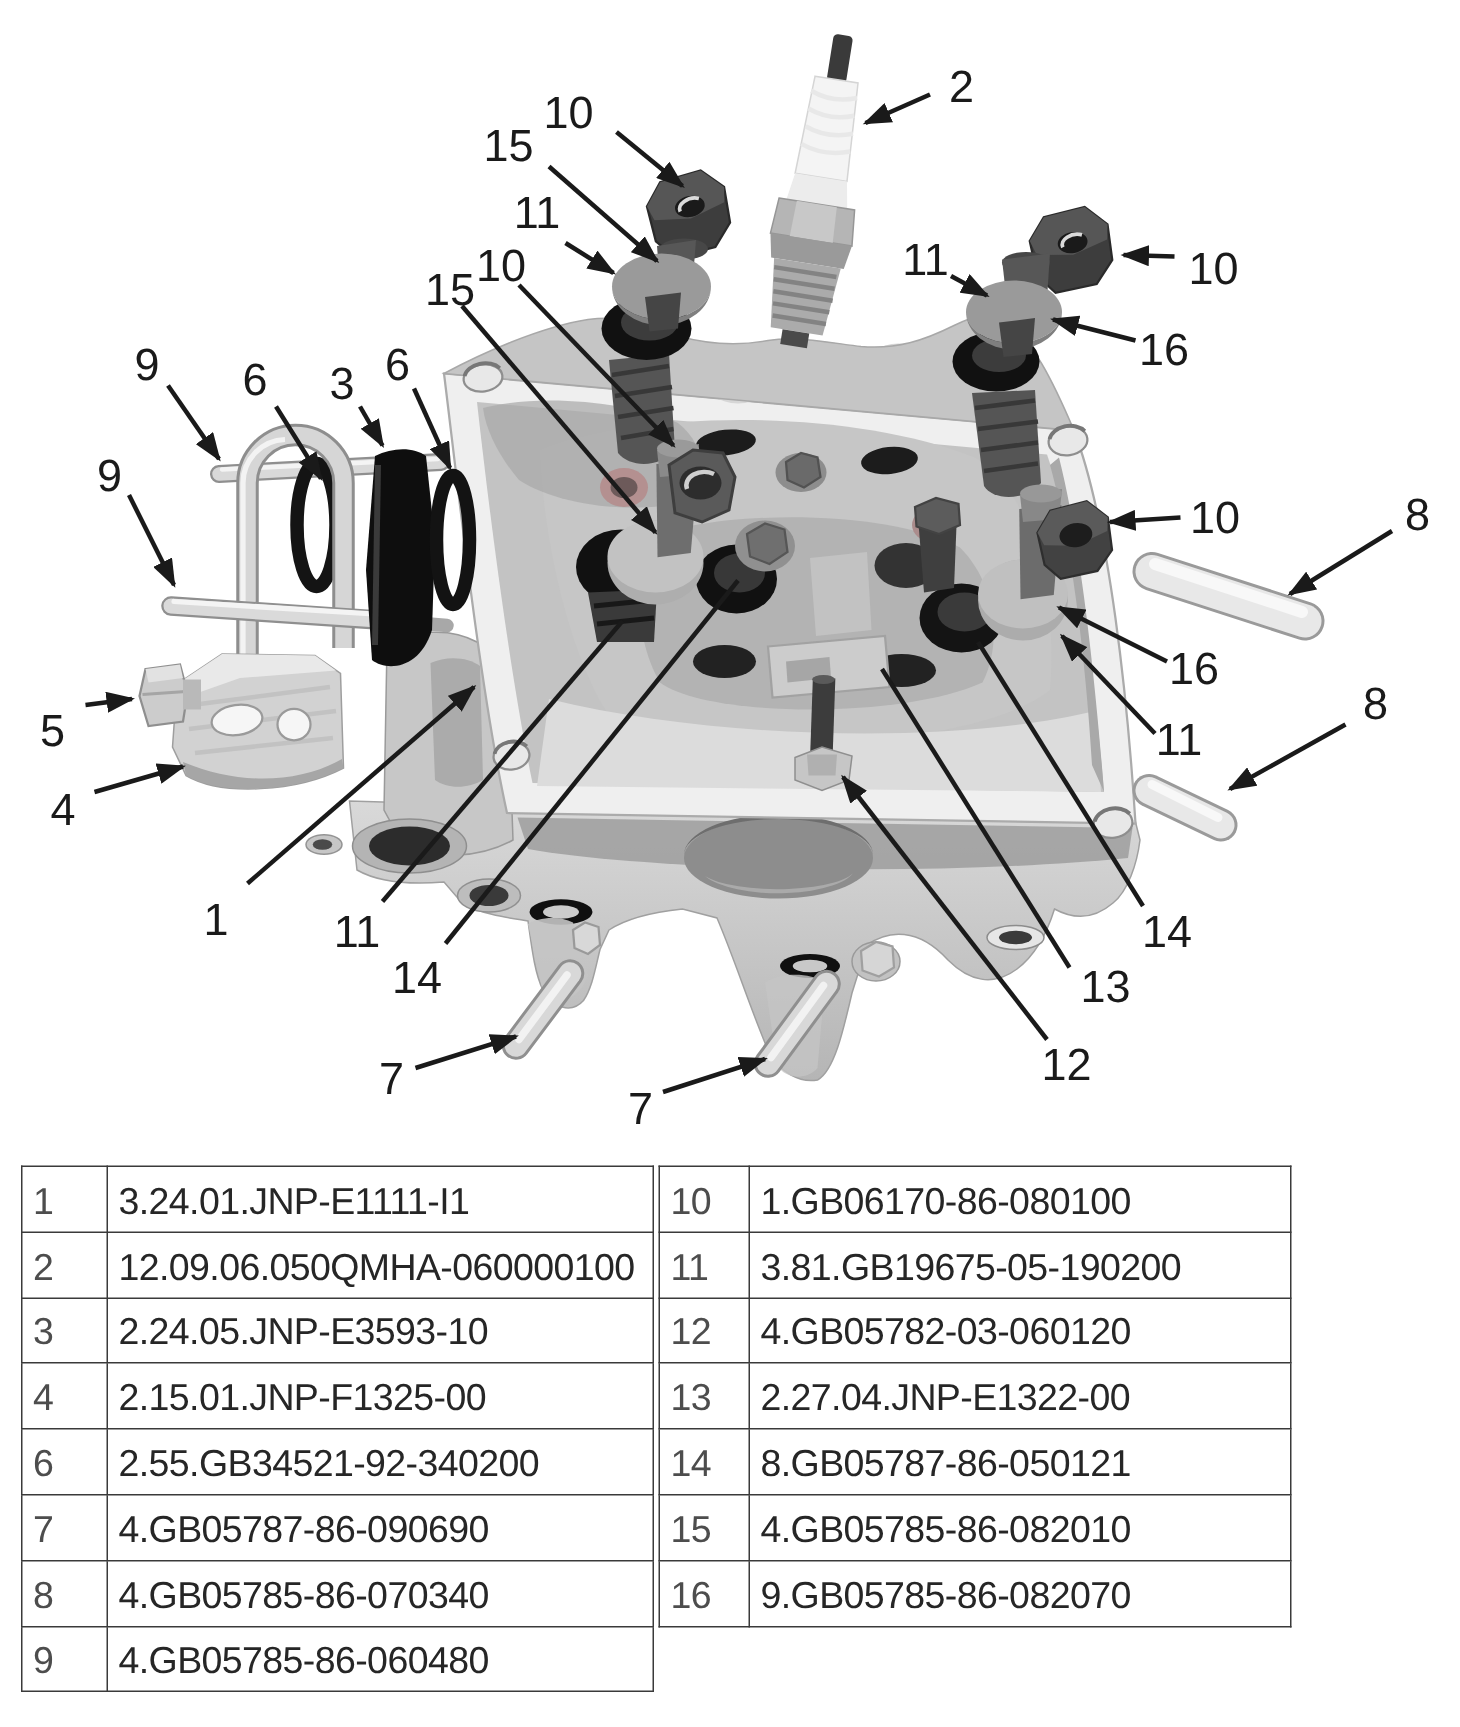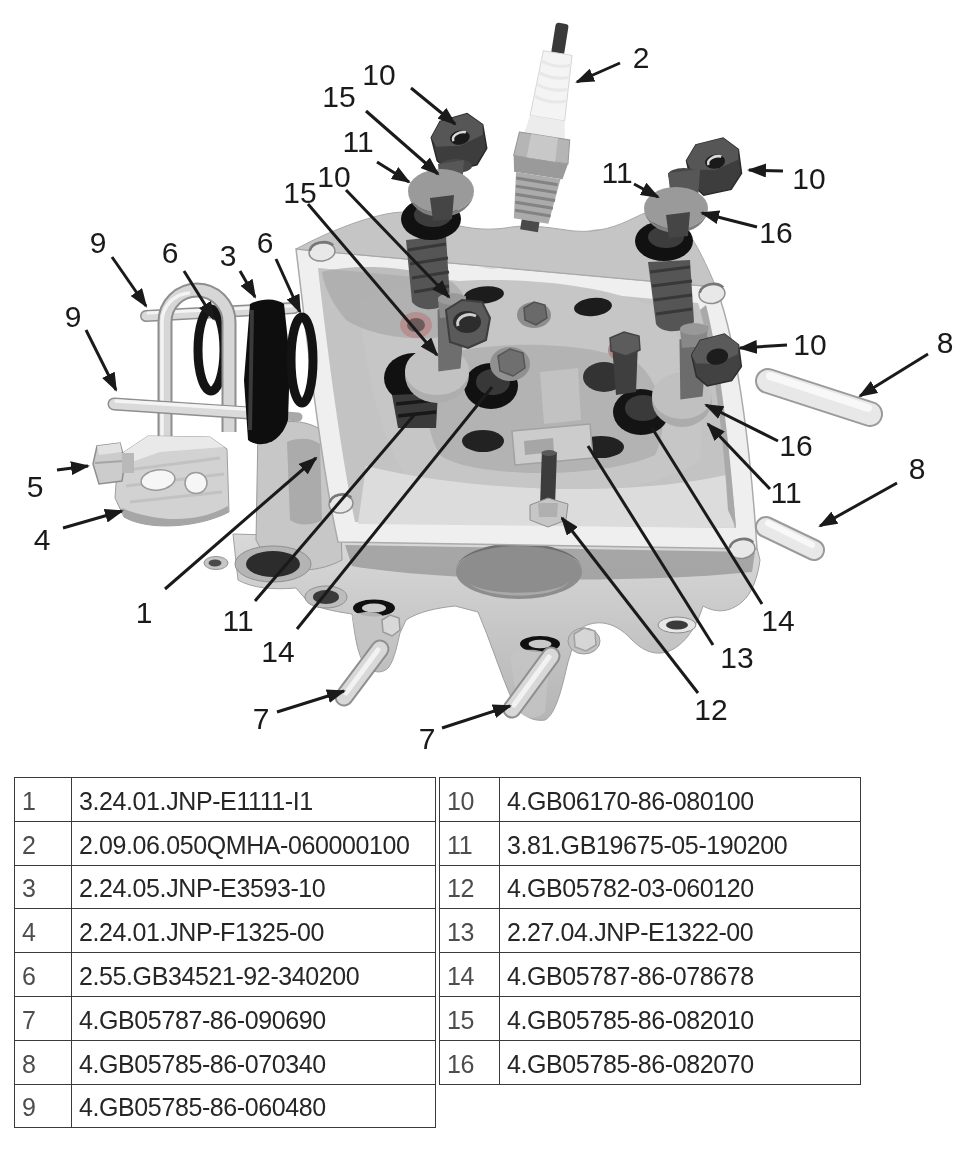--- a/index.html
+++ b/index.html
@@ -338,29 +338,29 @@
         <col style="width:57px">
         <col style="width:364px">
       </colgroup>
 <tbody>
         <tr>
           <td class="n">1</td>
           <td>3.24.01.JNP-E1111-I1</td>
         </tr>
 <tr>
           <td class="n">2</td>
-          <td>2.09.06.050QMHA-060000100</td>
+          <td>12.09.06.050QMHA-060000100</td>
         </tr>
 <tr>
           <td class="n">3</td>
           <td>2.24.05.JNP-E3593-10</td>
         </tr>
 <tr>
           <td class="n">4</td>
-          <td>2.24.01.JNP-F1325-00</td>
+          <td>2.15.01.JNP-F1325-00</td>
         </tr>
 <tr>
           <td class="n">6</td>
           <td>2.55.GB34521-92-340200</td>
         </tr>
 <tr>
           <td class="n">7</td>
           <td>4.GB05787-86-090690</td>
         </tr>
 <tr>
@@ -374,41 +374,41 @@
 </tbody>
     </table>
 <table id="t2" style="left:439px;top:777px;width:421px;">
 <colgroup>
         <col style="width:60px">
         <col style="width:361px">
       </colgroup>
 <tbody>
         <tr>
           <td class="n">10</td>
-          <td>4.GB06170-86-080100</td>
+          <td>1.GB06170-86-080100</td>
         </tr>
 <tr>
           <td class="n">11</td>
           <td>3.81.GB19675-05-190200</td>
         </tr>
 <tr>
           <td class="n">12</td>
           <td>4.GB05782-03-060120</td>
         </tr>
 <tr>
           <td class="n">13</td>
           <td>2.27.04.JNP-E1322-00</td>
         </tr>
 <tr>
           <td class="n">14</td>
-          <td>4.GB05787-86-078678</td>
+          <td>8.GB05787-86-050121</td>
         </tr>
 <tr>
           <td class="n">15</td>
           <td>4.GB05785-86-082010</td>
         </tr>
 <tr>
           <td class="n">16</td>
-          <td>4.GB05785-86-082070</td>
+          <td>9.GB05785-86-082070</td>
         </tr>
 </tbody>
     </table>
 </div>
 
 </body></html>

